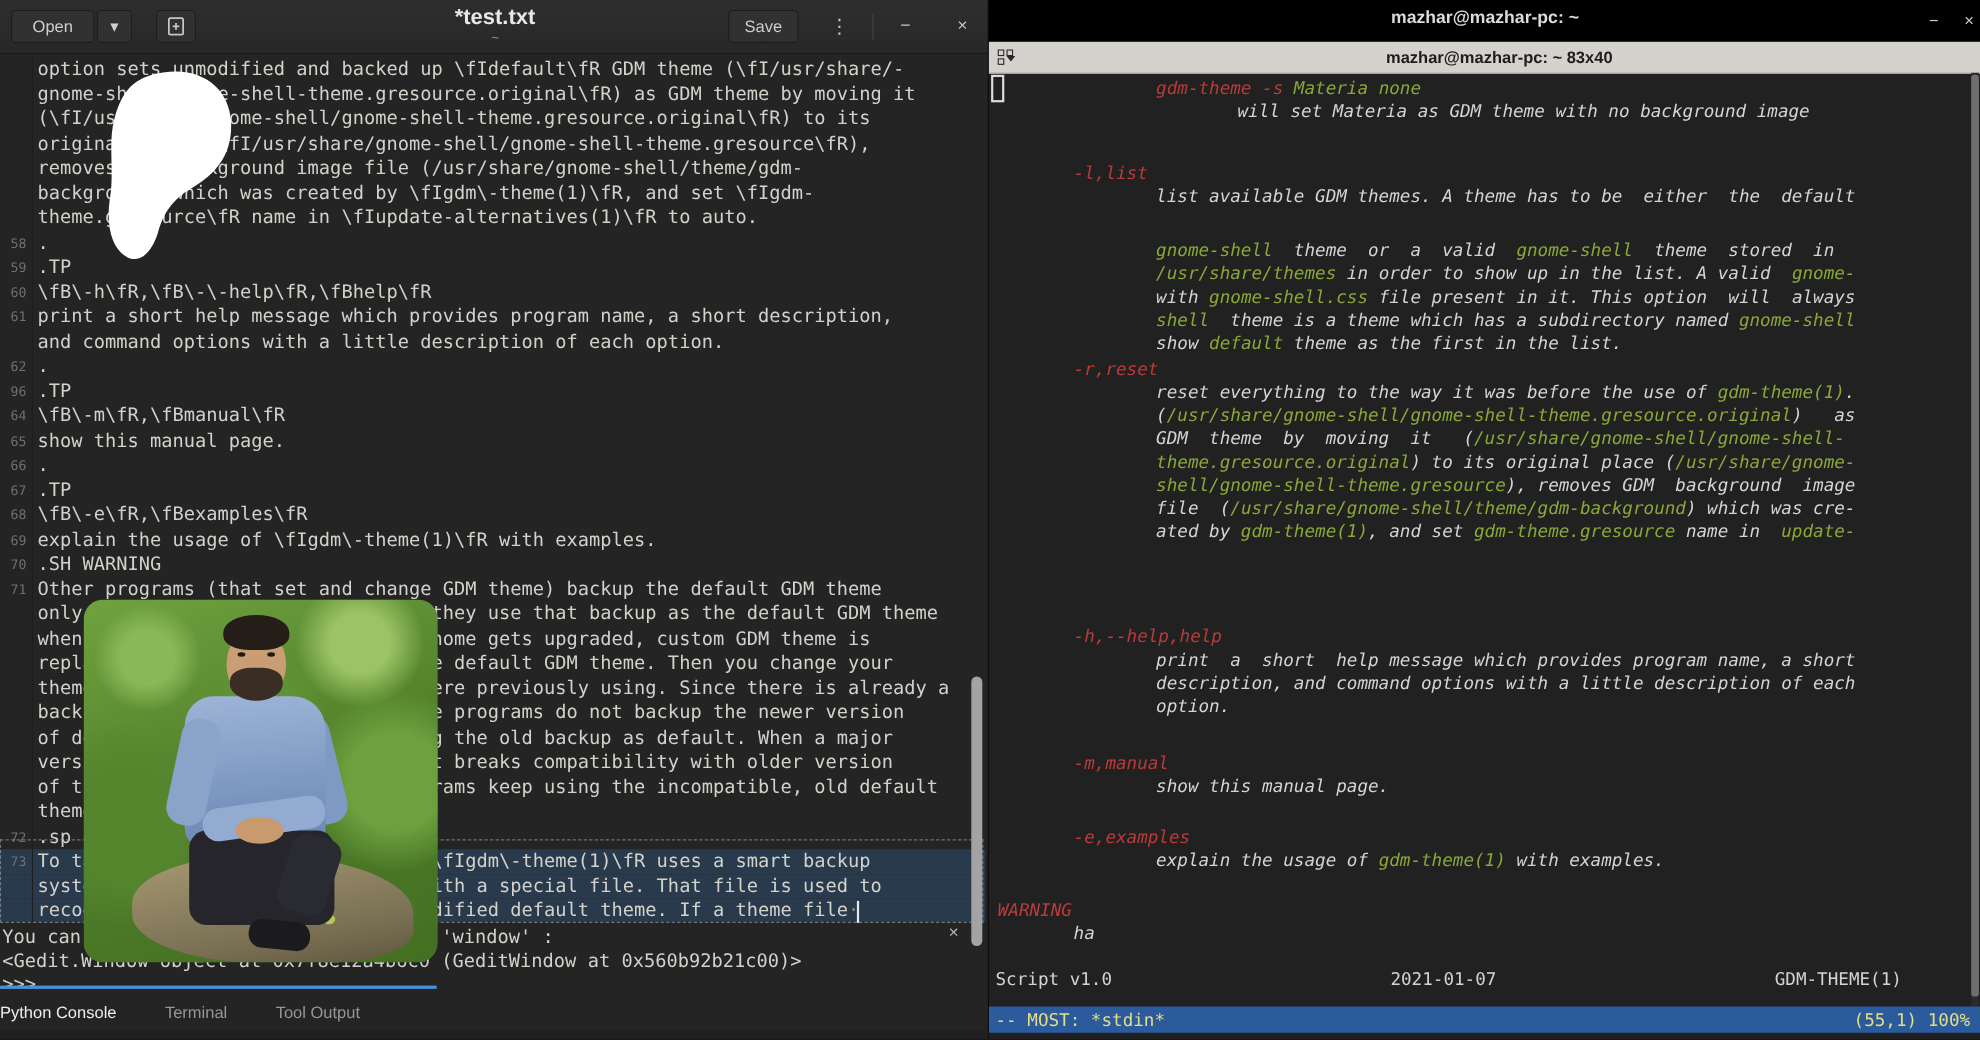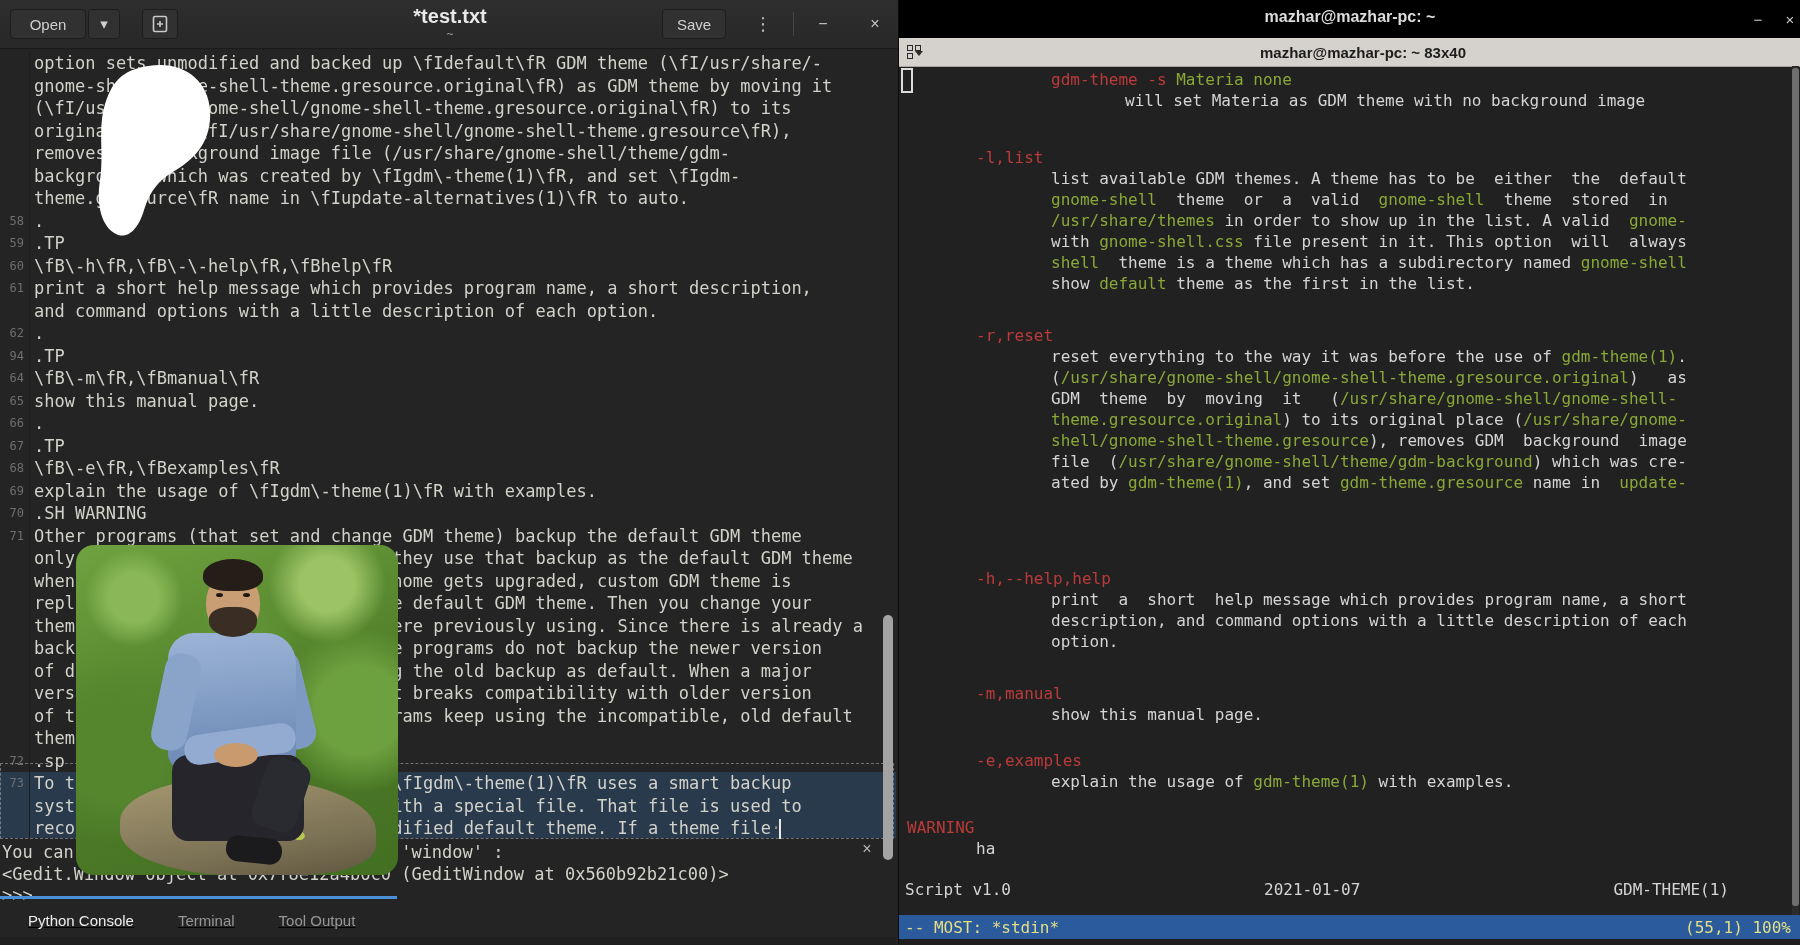--- a/index.html
+++ b/index.html
@@ -24,21 +24,21 @@
     border-right:1px solid #1d1d1d;font-size:12px;}
   .edrow .code{padding-left:4px;white-space:pre;}
   .edrow.hl{background:#293a4c;}
   #hl-border{left:0;top:763px;width:894px;height:76px;border:1px dashed rgba(170,180,190,.55);box-sizing:border-box;pointer-events:none;}
   #ed-cursor{left:779px;top:819px;width:2px;height:20px;background:#e8e8e8;}
   #gedit-scrollbar{left:883px;top:615px;width:10px;height:245px;background:#a3a3a3;border-radius:5px;}
   
   #console{left:2px;top:842px;width:892px;overflow:hidden;font-size:17px;line-height:21.5px;color:#d2d2cb;white-space:pre;}
   #panel-close{left:856px;top:838px;width:22px;height:22px;color:#b5b5b5;font-size:16px;display:flex;align-items:center;justify-content:center;}
   #panel-accent{left:0;top:896px;width:397px;height:3px;background:#4a90d9;}
-  #panel-tabs{left:0;top:903px;width:896px;height:34px;display:flex;align-items:center;padding-left:28px;gap:44px;box-sizing:border-box;text-decoration:underline;}
+  #panel-tabs{left:0;top:903px;width:896px;height:34px;display:flex;align-items:center;gap:44px;box-sizing:border-box;}
   .ptab{font-size:15px;color:#969696;}
   .ptab.active{color:#ededed;}
   #panel-bottom{left:0;top:937px;width:896px;height:8px;background:#1f1f1f;}
   
   #blob{left:78px;top:58px;}
   #photo{left:76px;top:545px;width:322px;height:330px;border-radius:18px;overflow:hidden;
     background:
       radial-gradient(70px 70px at 18% 16%, #8ab857 0 35%, transparent 70%),
       radial-gradient(90px 90px at 78% 12%, #9cc465 0 30%, transparent 65%),
       radial-gradient(80px 80px at 50% 30%, #5f9234 0 40%, transparent 75%),
@@ -51,21 +51,21 @@
   #term-titlebar{left:0;top:0;width:902px;height:38px;background:#000000;border-bottom:1px solid #191919;}
   #term-title{left:0;top:8px;width:902px;text-align:center;color:#dcdcdc;font-weight:bold;font-size:16px;}
   .tctl{position:absolute;top:6px;width:26px;height:26px;color:#c9c9c9;font-size:15px;display:flex;align-items:center;justify-content:center;}
   #term-tabbar{left:0;top:38px;width:902px;height:28px;background:#d5d1cc;border-bottom:1px solid #a8a49e;
     display:flex;align-items:center;}
   #term-tab-title{flex:1;text-align:center;color:#1d1d1d;font-weight:bold;font-size:15px;}
   #grid-icon{margin-left:6px;width:20px;height:18px;position:relative;flex:0 0 20px;}
   #grid-icon i{position:absolute;width:6px;height:6px;border:1px solid #2a2a2a;box-sizing:border-box;}
   #term-content{left:0;top:66px;width:902px;height:849px;overflow:hidden;font-size:16px;}
   .tblock{position:absolute;left:4px;width:890px;}
-  .trow{height:21px;line-height:21px;white-space:pre;font-family:"DejaVu Sans Mono",monospace;}
+  .trow{height:21px;line-height:21px;white-space:pre;font-family:"DejaVu Sans Mono",monospace;font-style:italic;}
   .c-w{color:#d4d4d4;} .c-r{color:#bb3a3a;} .c-g{color:#8aa838;}
   #block-cursor{left:2px;top:2px;width:12px;height:25px;border:2px solid #dcdcdc;box-sizing:border-box;}
   #term-footer{position:absolute;left:6px;top:814px;width:824px;display:flex;justify-content:space-between;
     color:#d4d4d4;font-size:16px;}
   #term-scroll-track{left:893px;top:0;width:7px;height:849px;background:#2b2b2b;}
   #term-scroll-thumb{left:893px;top:2px;width:7px;height:838px;background:#6f6f6f;border-radius:3px;}
   #term-statusbar{left:0;top:915px;width:902px;height:24px;background:#2b5b9d;display:flex;align-items:center;
     justify-content:space-between;padding:0 10px 0 6px;box-sizing:border-box;
     font-family:"DejaVu Sans Mono",monospace;font-size:16px;color:#e4df83;}
   #term-partial{left:0;top:939px;width:902px;height:6px;background:#1e1e1e;overflow:hidden;color:#6a6a6a;font-size:15px;line-height:18px;white-space:pre;}
@@ -114,21 +114,21 @@
           <div class="edrow"><span class="ln"></span><span class="code">original place (\fI/usr/share/gnome-shell/gnome-shell-theme.gresource\fR),</span></div>
           <div class="edrow"><span class="ln"></span><span class="code">removes GDM background image file (/usr/share/gnome-shell/theme/gdm-</span></div>
           <div class="edrow"><span class="ln"></span><span class="code">background) which was created by \fIgdm\-theme(1)\fR, and set \fIgdm-</span></div>
           <div class="edrow"><span class="ln"></span><span class="code">theme.gresource\fR name in \fIupdate-alternatives(1)\fR to auto.</span></div>
           <div class="edrow"><span class="ln">58</span><span class="code">.</span></div>
           <div class="edrow"><span class="ln">59</span><span class="code">.TP</span></div>
           <div class="edrow"><span class="ln">60</span><span class="code">\fB\-h\fR,\fB\-\-help\fR,\fBhelp\fR</span></div>
           <div class="edrow"><span class="ln">61</span><span class="code">print a short help message which provides program name, a short description,</span></div>
           <div class="edrow"><span class="ln"></span><span class="code">and command options with a little description of each option.</span></div>
           <div class="edrow"><span class="ln">62</span><span class="code">.</span></div>
-          <div class="edrow"><span class="ln">94</span><span class="code">.TP</span></div>
+          <div class="edrow"><span class="ln">96</span><span class="code">.TP</span></div>
           <div class="edrow"><span class="ln">64</span><span class="code">\fB\-m\fR,\fBmanual\fR</span></div>
           <div class="edrow"><span class="ln">65</span><span class="code">show this manual page.</span></div>
           <div class="edrow"><span class="ln">66</span><span class="code">.</span></div>
           <div class="edrow"><span class="ln">67</span><span class="code">.TP</span></div>
           <div class="edrow"><span class="ln">68</span><span class="code">\fB\-e\fR,\fBexamples\fR</span></div>
           <div class="edrow"><span class="ln">69</span><span class="code">explain the usage of \fIgdm\-theme(1)\fR with examples.</span></div>
           <div class="edrow"><span class="ln">70</span><span class="code">.SH WARNING</span></div>
           <div class="edrow"><span class="ln">71</span><span class="code">Other programs (that set and change GDM theme) backup the default GDM theme</span></div>
           <div class="edrow"><span class="ln"></span><span class="code">only for the very first time. Then they use that backup as the default GDM theme</span></div>
           <div class="edrow"><span class="ln"></span><span class="code">when the distribution updates and gnome gets upgraded, custom GDM theme is</span></div>
@@ -212,21 +212,21 @@
     <div id="term-content" class="abs">
       <div id="block-cursor" class="abs"></div>
       <div id="term-blocks">
           <div class="tblock" style="top: 3px;">
             <div class="trow" style="margin-left: 148px;"><span class="c-r">gdm-theme -s </span><span class="c-g">Materia none</span></div>
             <div class="trow" style="margin-left: 222px;"><span class="c-w">will set Materia as GDM theme with no background image</span></div>
           </div>
           <div class="tblock" style="top: 81px;">
             <div class="trow" style="margin-left: 73px;"><span class="c-r">-l,list</span></div>
             <div class="trow" style="margin-left: 148px;"><span class="c-w">list available GDM themes. A theme has to be  either  the  default</span></div>
-            <div class="trow" style="margin-left: 148px;"><span class="c-g">gnome-shell</span><span class="c-w">  theme  or  a  valid  </span><span class="c-g">gnome-shell</span><span class="c-w">  theme  stored  in</span></div>
+            <div class="trow" style="margin-left: 148px; margin-top: 28px;"><span class="c-g">gnome-shell</span><span class="c-w">  theme  or  a  valid  </span><span class="c-g">gnome-shell</span><span class="c-w">  theme  stored  in</span></div>
             <div class="trow" style="margin-left: 148px;"><span class="c-g">/usr/share/themes</span><span class="c-w"> in order to show up in the list. A valid  </span><span class="c-g">gnome-</span></div>
             <div class="trow" style="margin-left: 148px;"><span class="c-w">with </span><span class="c-g">gnome-shell.css</span><span class="c-w"> file present in it. This option  will  always</span></div>
             <div class="trow" style="margin-left: 148px;"><span class="c-g">shell</span><span class="c-w">  theme is a theme which has a subdirectory named </span><span class="c-g">gnome-shell</span></div>
             <div class="trow" style="margin-left: 148px;"><span class="c-w">show </span><span class="c-g">default</span><span class="c-w"> theme as the first in the list.</span></div>
           </div>
           <div class="tblock" style="top: 259px;">
             <div class="trow" style="margin-left: 73px;"><span class="c-r">-r,reset</span></div>
             <div class="trow" style="margin-left: 148px;"><span class="c-w">reset everything to the way it was before the use of </span><span class="c-g">gdm-theme(1)</span><span class="c-w">.</span></div>
             <div class="trow" style="margin-left: 148px;"><span class="c-w">(</span><span class="c-g">/usr/share/gnome-shell/gnome-shell-theme.gresource.original</span><span class="c-w">)   as</span></div>
             <div class="trow" style="margin-left: 148px;"><span class="c-w">GDM  theme  by  moving  it   (</span><span class="c-g">/usr/share/gnome-shell/gnome-shell-</span></div>

